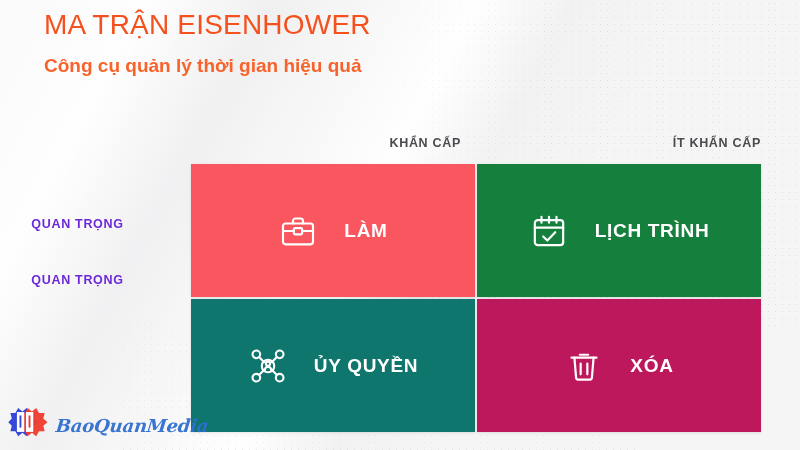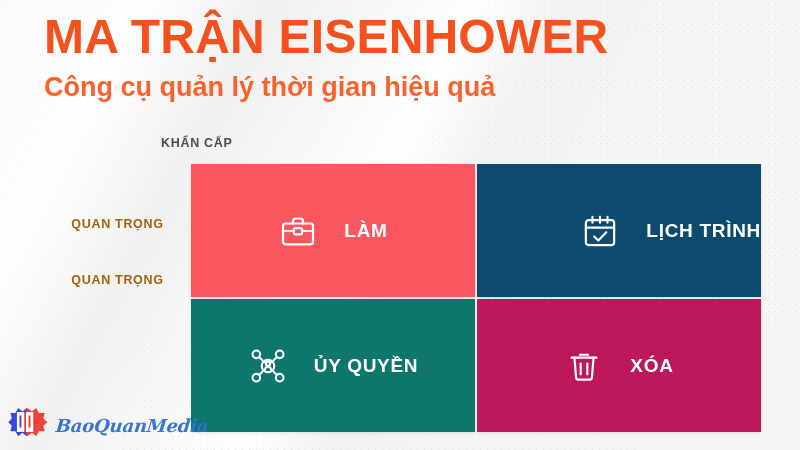--- a/index.html
+++ b/index.html
@@ -65,30 +65,30 @@
   }
 
   
   #header {
     position: absolute;
     left: 44px;
     top: 8px;
     width: 700px;
   }
   #main-title {
-    font-size: 48px;
-    font-weight: 700;
+    font-size: 28px;
+    font-weight: 400;
     letter-spacing: 0.2px;
     color: #F4511E;
     line-height: 1.22;
     white-space: nowrap;
   }
   #subtitle {
-    margin-top: 3px;
-    font-size: 27px;
+    margin-top: 12px;
+    font-size: 19px;
     font-weight: 700;
     color: #F8622B;
     line-height: 1.3;
     white-space: nowrap;
   }
 
   
   #matrix {
     position: absolute;
     left: 161px;
@@ -99,21 +99,21 @@
   #col-headers {
     position: absolute;
     left: 161px;
     top: 131px;
     width: 600px;
     height: 24px;
     display: flex;
   }
   .col-header {
     flex: 1 1 0;
-    text-align: left;
+    text-align: right;
     font-size: 12.5px;
     font-weight: 700;
     letter-spacing: 0.7px;
     color: #4b4b4f;
     line-height: 24px;
   }
 
   #row-headers {
     position: absolute;
     left: 0;
@@ -122,23 +122,22 @@
     height: 268px;
   }
   .row-header {
     position: absolute;
     left: 0;
     width: 155px;
     text-align: center;
     font-size: 12.5px;
     font-weight: 700;
     letter-spacing: 0.7px;
-    color: #a16207;
+    color: #6d28d9;
     line-height: 1.35;
-    margin-left: 40px;
   }
   #row-header-important  { top: 52px; }
   #row-header-notimportant { top: 108px; }
 
   .quad-grid {
     position: absolute;
     inset: 0;
     display: grid;
     grid-template-columns: 1fr 1fr;
     grid-template-rows: 1fr 1fr;
@@ -207,20 +206,21 @@
 <div id="bg-dots-low"></div>
 <div id="bg-sheen"></div>
 
 <div id="header">
   <div id="main-title">MA TRẬN EISENHOWER</div>
   <div id="subtitle">Công cụ quản lý thời gian hiệu quả</div>
 </div>
 
 <div id="col-headers">
   <div class="col-header">KHẨN CẤP</div>
+  <div class="col-header">ÍT KHẨN CẤP</div>
 </div>
 
 <div id="row-headers">
   <div class="row-header" id="row-header-important">
     <div>QUAN TRỌNG</div>
   </div>
   <div class="row-header" id="row-header-notimportant">
     <div>QUAN TRỌNG</div>
   </div>
 </div>
@@ -233,21 +233,21 @@
         <svg viewBox="0 0 48 48" fill="none" stroke="#ffffff" stroke-width="2.6" stroke-linecap="round" stroke-linejoin="round">
           <rect x="6" y="15" width="36" height="25" rx="3"></rect>
           <path d="M18 15v-3a3 3 0 0 1 3-3h6a3 3 0 0 1 3 3v3"></path>
           <path d="M6 24h13M29 24h13"></path>
           <rect x="19" y="20.5" width="10" height="7.5" rx="1.6"></rect>
         </svg>
       </span>
       <span class="quad-label">LÀM</span>
     </div>
 
-    <div class="quadrant" id="quadrant-schedule" style="background:#0c4a6e;justify-content:flex-end;">
+    <div class="quadrant" id="quadrant-schedule" style="background:#15803d;">
       <span class="quad-icon">
         <svg viewBox="0 0 48 48" fill="none" stroke="#ffffff" stroke-width="2.6" stroke-linecap="round" stroke-linejoin="round">
           <rect x="7" y="11" width="34" height="30" rx="3.5"></rect>
           <path d="M7 20h34"></path>
           <path d="M15 7v7M24 7v7M33 7v7"></path>
           <path d="M17 30.5l5 5 9.5-10"></path>
         </svg>
       </span>
       <span class="quad-label">LỊCH TRÌNH</span>
     </div>

